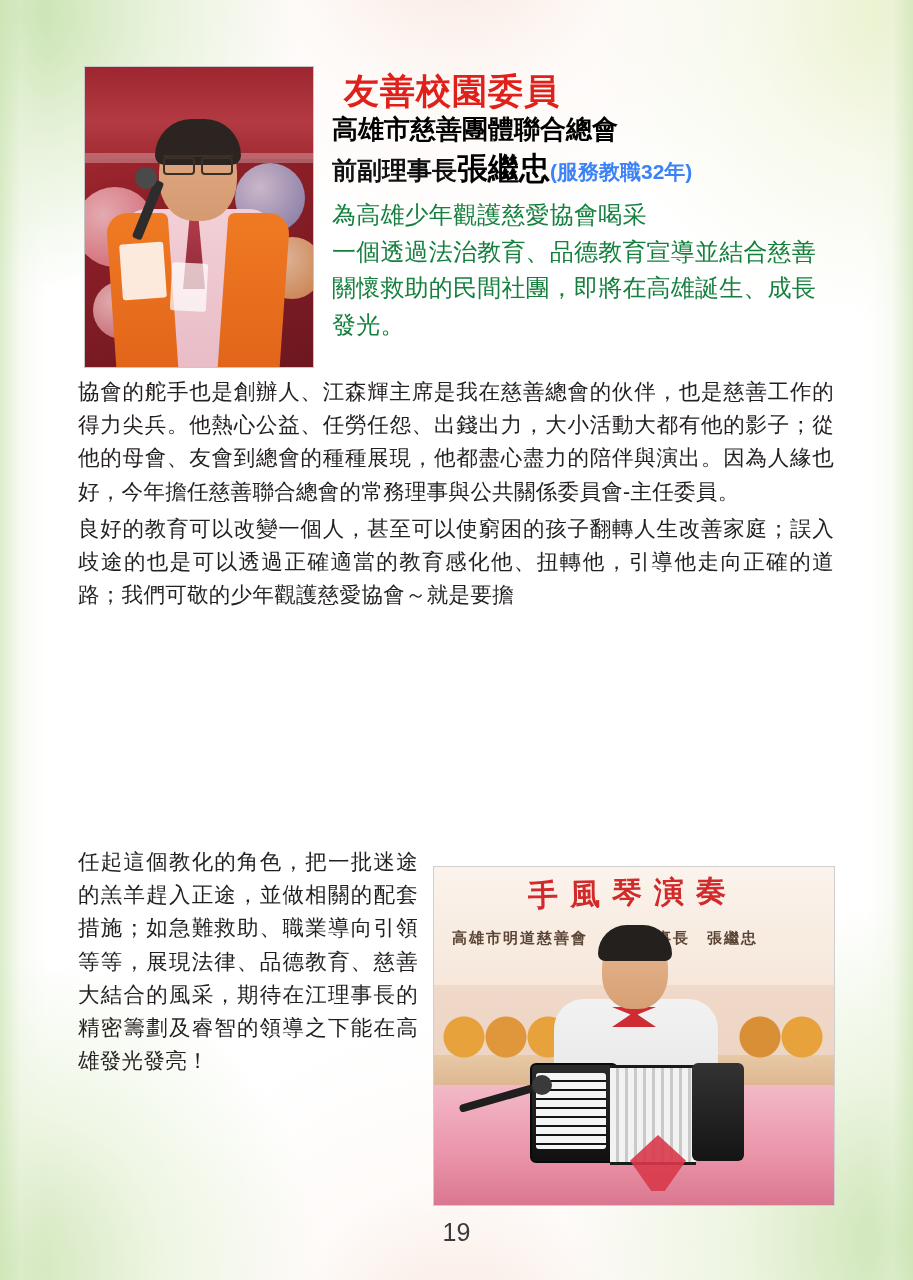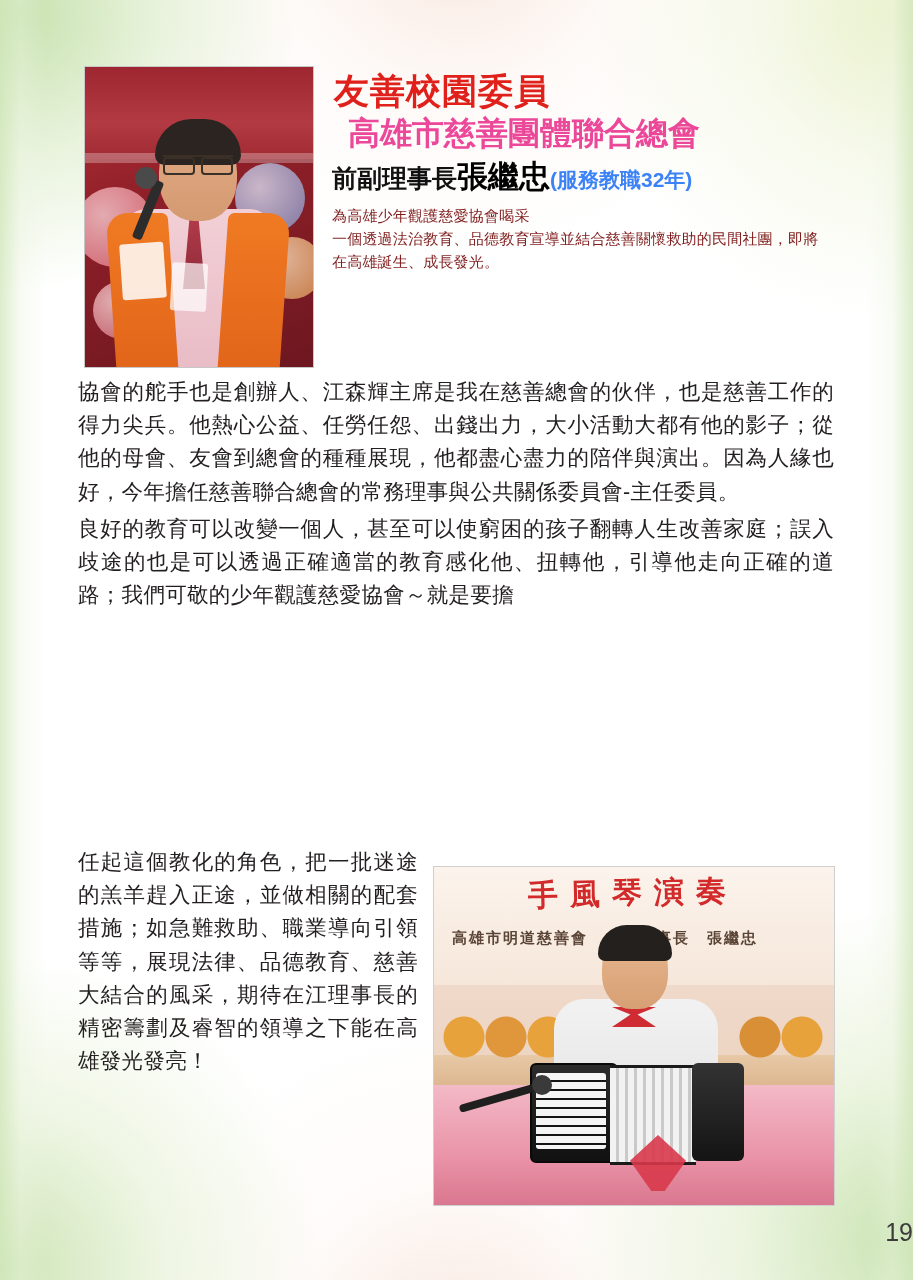--- a/index.html
+++ b/index.html
@@ -143,49 +143,49 @@
     background: #4a4a4a; border-radius: 50%;
   }
 
   .head-text { overflow: hidden; }
   .title-red {
     color: #e0201b;
     font-size: 35px;
     font-weight: bold;
     letter-spacing: 1px;
     line-height: 1.18;
-    margin: 4px 0 2px 2px;
+    margin: 4px 0 2px 12px;
   }
   .title-sub {
-    color: #ec4899;
-    font-size: 32px;
+    color: #000000;
+    font-size: 26px;
     font-weight: bold;
     line-height: 1.3;
-    margin: 2px 16px;
+    margin: 2px 0;
   }
   .title-line3 {
     font-size: 25px;
     font-weight: bold;
     color: #111;
     line-height: 1.3;
     margin: 2px 0 8px 0;
     white-space: nowrap;
   }
   .title-line3 .name {
     color: #000000;
     font-size: 31px;
   }
   .title-line3 .years {
     font-size: 21px;
     color: #3b82f6;
   }
   .lead {
-    font-size: 15px;
+    font-size: 24px;
     line-height: 1.52;
-    color: #7f1d1d;
+    color: #15803d;
     letter-spacing: 0.2px;
   }
 
   
   .body-col {
     position: absolute;
     left: 78px;
     top: 372px;
     width: 756px;
     font-size: 21.5px;
@@ -309,21 +309,21 @@
     background: #d8394a;
     clip-path: polygon(50% 0, 100% 46%, 62% 100%, 38% 100%, 0 46%);
     opacity: 0.9;
   }
 
   
   .page-number {
     position: absolute;
     left: 0; right: 0;
     top: 1218px;
-    text-align: right;
+    text-align: center;
     font-size: 25px;
     color: #3b3b3b;
   }
 </style>
 </head>
 <body>
 
 <div class="page"></div>
 
 <div class="content">

